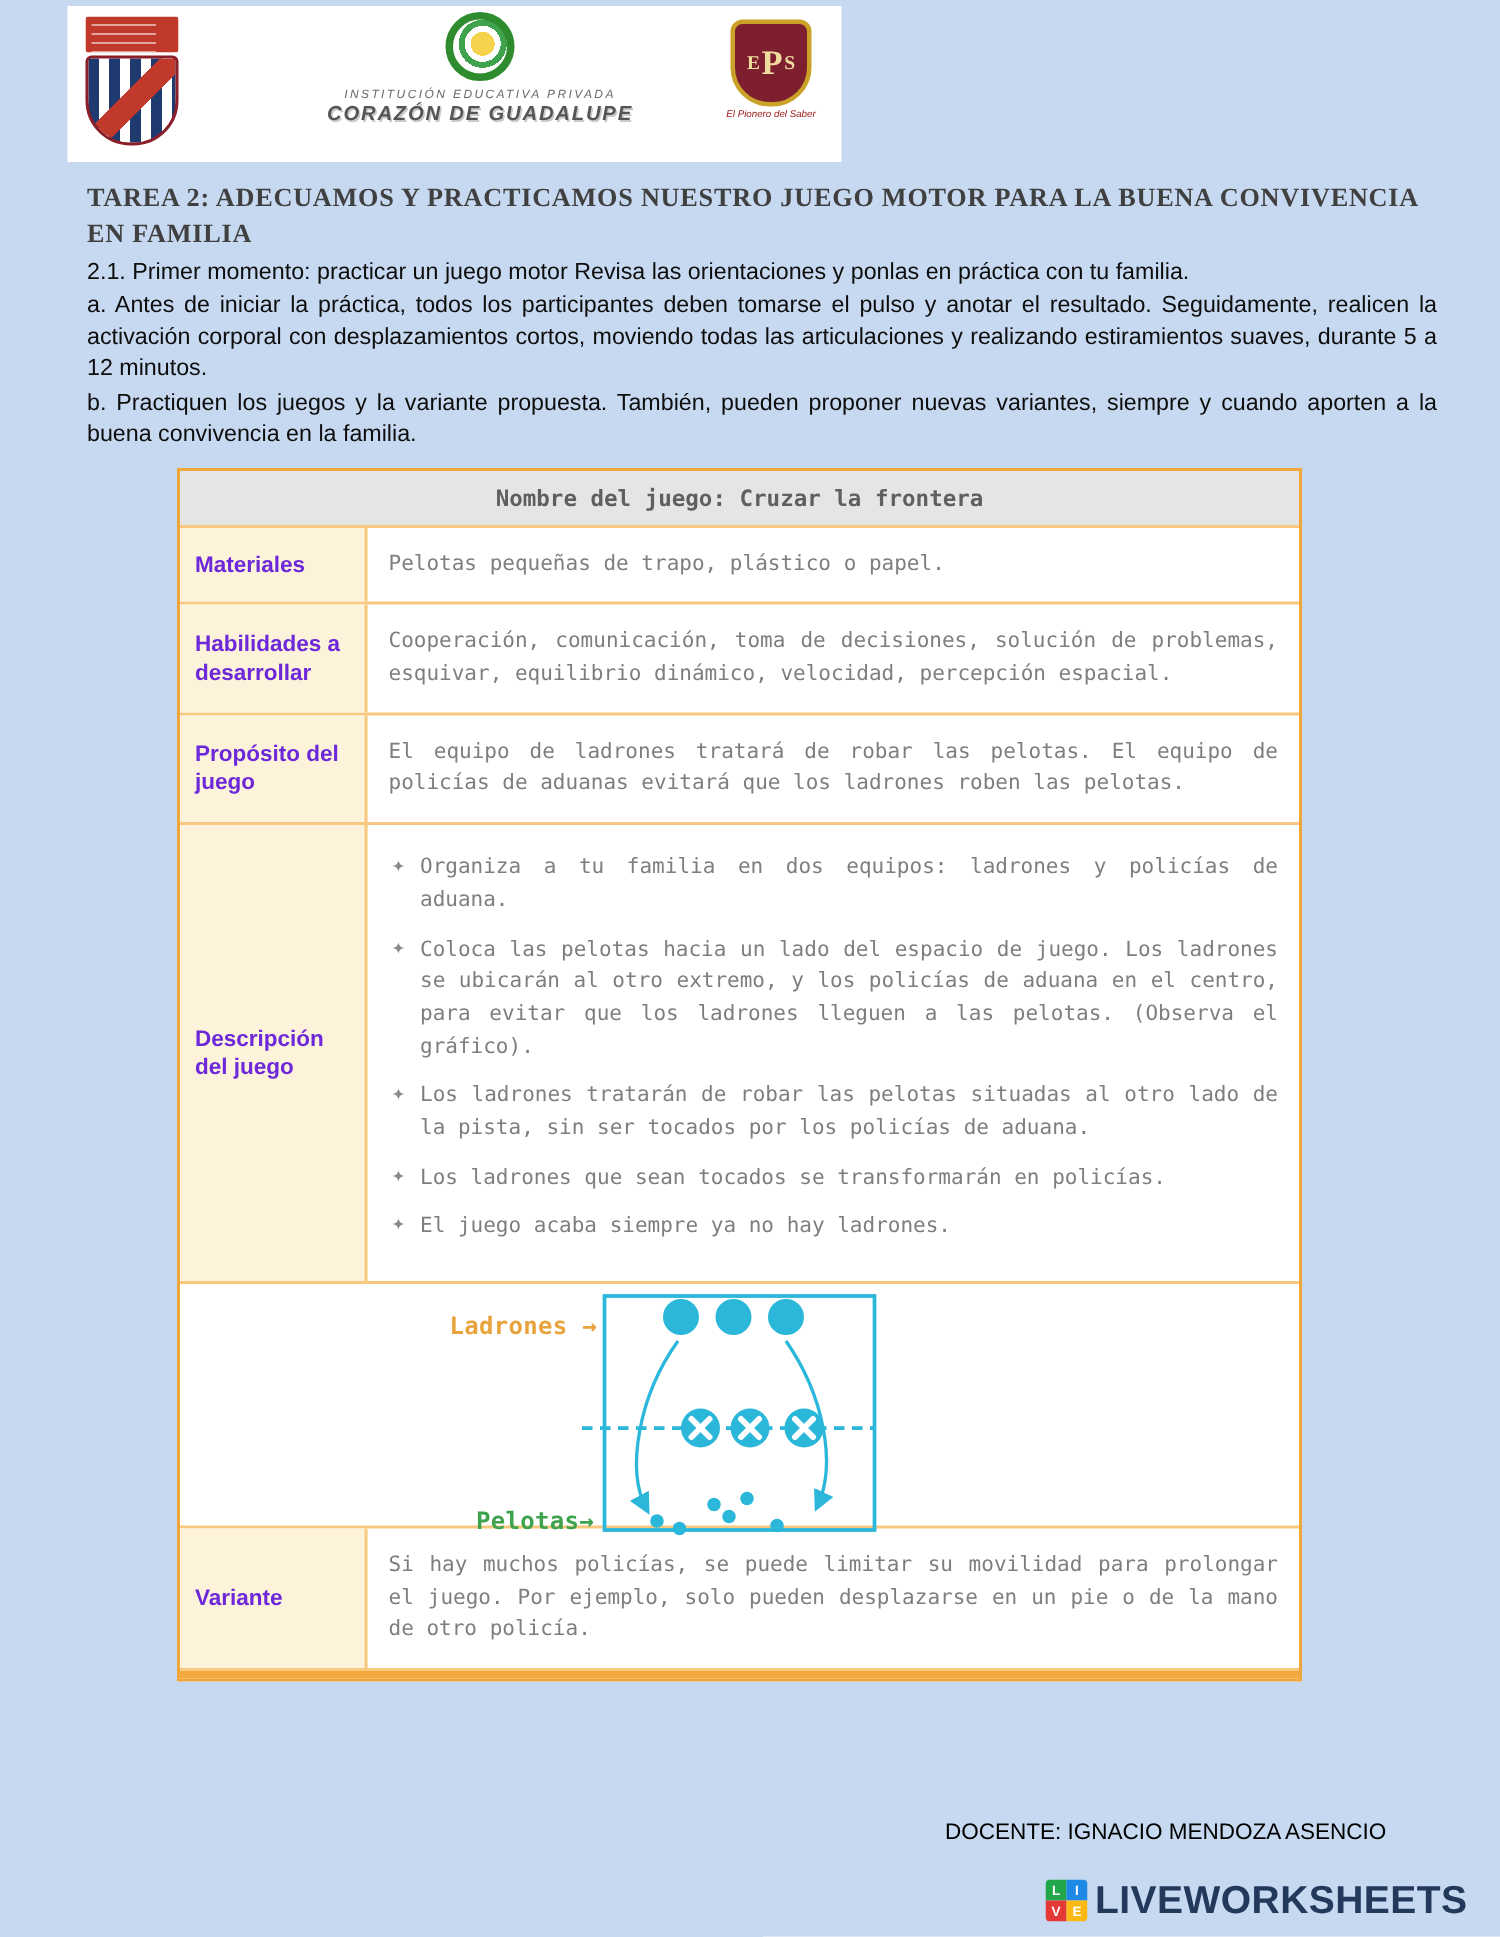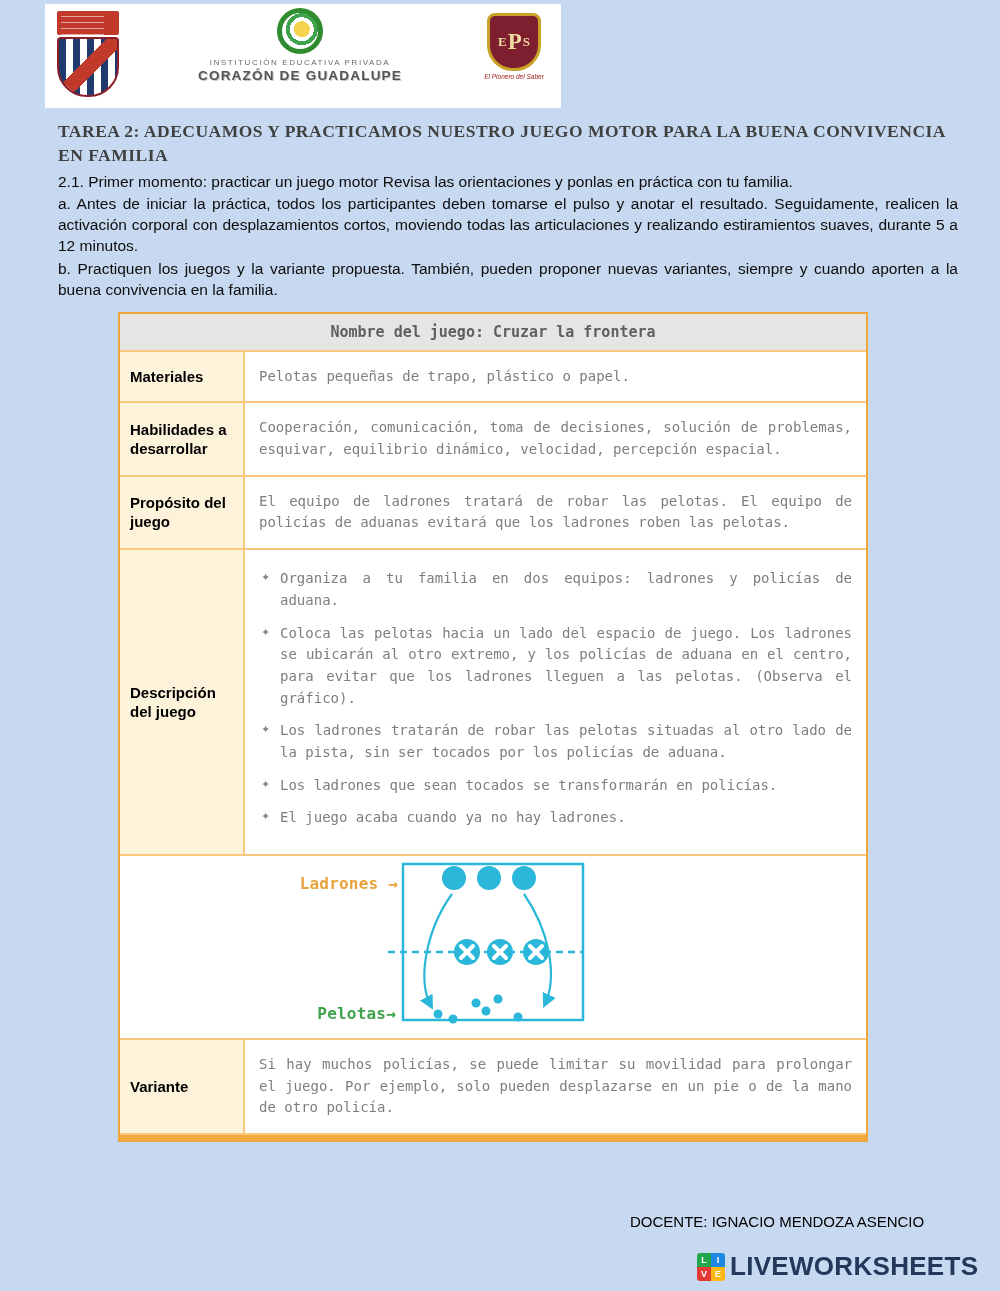--- a/index.html
+++ b/index.html
@@ -12,21 +12,21 @@
   .crest-left { position:absolute; left:12px; top:7px; width:62px; height:88px; }
   .crest-left .band { height:24px; background:#c0392b; border-radius:2px;
       background-image:repeating-linear-gradient(180deg, rgba(255,255,255,.55) 0 1.5px, transparent 1.5px 6px);
       background-size:70% 100%; background-position:4px 5px; background-repeat:no-repeat; }
   .crest-left .bodyshield { position:relative; height:60px; margin-top:2px;
       background:repeating-linear-gradient(90deg,#1f3a6e 0 7px,#ffffff 7px 14px);
       border:2px solid #8a1f2a; border-radius:4px 4px 30px 30px; overflow:hidden; }
   .crest-left .bodyshield::after { content:""; position:absolute; inset:0;
       background:linear-gradient(135deg, transparent 42%, #c0392b 42% 60%, transparent 60%); }
 
-  .logo-center { position:absolute; left:140px; top:4px; width:230px; text-align:center; }
+  .logo-center { position:absolute; left:160px; top:4px; width:230px; text-align:center;font-style:italic; }
   .ring { width:46px; height:46px; border:5px solid #2e8b2e; border-radius:50%; margin:0 auto;
       background:radial-gradient(circle at 55% 45%, #f5d34c 0 8px, #ffffff 8px 12px, #3fa34d 12px 16px, #ffffff 16px); }
   .inst-line1 { margin-top:4px; font-size:8px; letter-spacing:1.6px; color:#6a6a6a; }
   .inst-line2 { margin-top:1px; font-size:13.5px; font-weight:bold; color:#555; letter-spacing:1.2px; text-shadow:1px 1px 0 #c9c9c9; }
 
   .crest-eps { position:absolute; left:436px; top:9px; width:66px; text-align:center; }
   .eps-shield { width:54px; height:58px; margin:0 auto; background:#7d1f2e; border:3px solid #c9a227;
       border-radius:8px 8px 26px 26px; display:flex; align-items:center; justify-content:center; gap:1px;
       color:#f1dca0; font-family:"Liberation Serif", serif; font-weight:bold; }
   .eps-shield .l1 { font-size:13px; } .eps-shield .l2 { font-size:23px; } .eps-shield .l3 { font-size:13px; }
@@ -37,31 +37,31 @@
   .doc-title { font-family:"Liberation Serif", serif; font-weight:700; font-size:17.5px;
       letter-spacing:0.5px; color:#404040; line-height:1.35; }
   .intro { margin-top:4px; }
   .intro p { font-size:15.5px; color:#0d0d0d; text-align:justify; line-height:1.36; margin:1px 0; }
 
   
   .game-table { margin:12px 0 0 60px; width:750px; background:#ffffff; border:2px solid #f0a73a; }
   .t-header { background:#e5e5e5; color:#5f5f5f; font-weight:bold; text-align:center; padding:9px 4px;
       font-size:15px; font-family:"DejaVu Sans Mono", monospace; }
   .t-row { display:grid; grid-template-columns:125px 1fr; border-top:2px solid #f7c87d; }
-  .t-label { background:#fdf3da; color:#000000; font-weight:bold; font-size:15px; padding:8px 10px;
+  .t-label { background:#fdf3da; color:#6d28d9; font-weight:bold; font-size:15px; padding:8px 10px;
       display:flex; align-items:center; border-right:2px solid #f7c87d; line-height:1.3; }
   .t-content { padding:14px 14px; color:#7e7e7e; font-size:14px; font-family:"DejaVu Sans Mono", monospace;
       line-height:1.55; text-align:justify; }
   ul.desc { list-style:none; }
   ul.desc li { position:relative; padding-left:21px; margin:4px 0 11px; }
   ul.desc li .blt { position:absolute; left:2px; top:1px; font-size:11px; color:#8a8a8a; font-family:"DejaVu Sans", sans-serif; }
   .t-footer { height:7px; background:#f2a93e; border-top:2px solid #f7c87d; }
 
   
-  .diagram-cell { position:relative; height:182px; padding:16px; }
+  .diagram-cell { position:relative; height:161px; padding:16px; }
   .dg-label { position:absolute; font-weight:bold; font-size:16px; text-align:right; letter-spacing:0.2px; }
   .dg-ladrones { left:0; width:278px; top:16px; color:#e8a33d; }
   .dg-policias { left:0; width:264px; top:87px; color:#1d5fa0; }
   .dg-pelotas  { left:0; width:276px; top:146px; color:#3fa34d; }
   .dg-svg { position:absolute; left:0; top:0; }
 
   
   .teacher { position:absolute; top:1213px; left:630px; font-size:15px; color:#000; }
   .lw { position:absolute; top:1251px; left:697px; display:flex; align-items:center; gap:5px; }
   .lw-icon { width:28px; height:28px; display:grid; grid-template-columns:1fr 1fr; grid-template-rows:1fr 1fr; border-radius:3px; overflow:hidden; }
@@ -122,21 +122,21 @@
       </div>
 
       <div class="t-row">
         <div class="t-label">Descripción del juego</div>
         <div class="t-content">
           <ul class="desc">
             <li><span class="blt">✦</span><span>Organiza a tu familia en dos equipos: ladrones y policías de aduana.</span></li>
             <li><span class="blt">✦</span><span>Coloca las pelotas hacia un lado del espacio de juego. Los ladrones se ubicarán al otro extremo, y los policías de aduana en el centro, para evitar que los ladrones lleguen a las pelotas. (Observa el gráfico).</span></li>
             <li><span class="blt">✦</span><span>Los ladrones tratarán de robar las pelotas situadas al otro lado de la pista, sin ser tocados por los policías de aduana.</span></li>
             <li><span class="blt">✦</span><span>Los ladrones que sean tocados se transformarán en policías.</span></li>
-            <li><span class="blt">✦</span><span>El juego acaba cuando ya no hay ladrones.</span></li>
+            <li><span class="blt">✦</span><span>El juego acaba siempre ya no hay ladrones.</span></li>
           </ul>
         </div>
       </div>
 
       <div class="t-row">
         <div class="t-content diagram-cell">
           <svg class="dg-svg" width="625" height="182" viewBox="0 0 625 182">
             <defs>
               <marker id="ah" viewBox="0 0 10 10" refX="7" refY="5" markerWidth="6.5" markerHeight="6.5" orient="auto-start-reverse">
                 <path d="M0 0 L10 5 L0 10 z" fill="#2ab7d9"></path>

